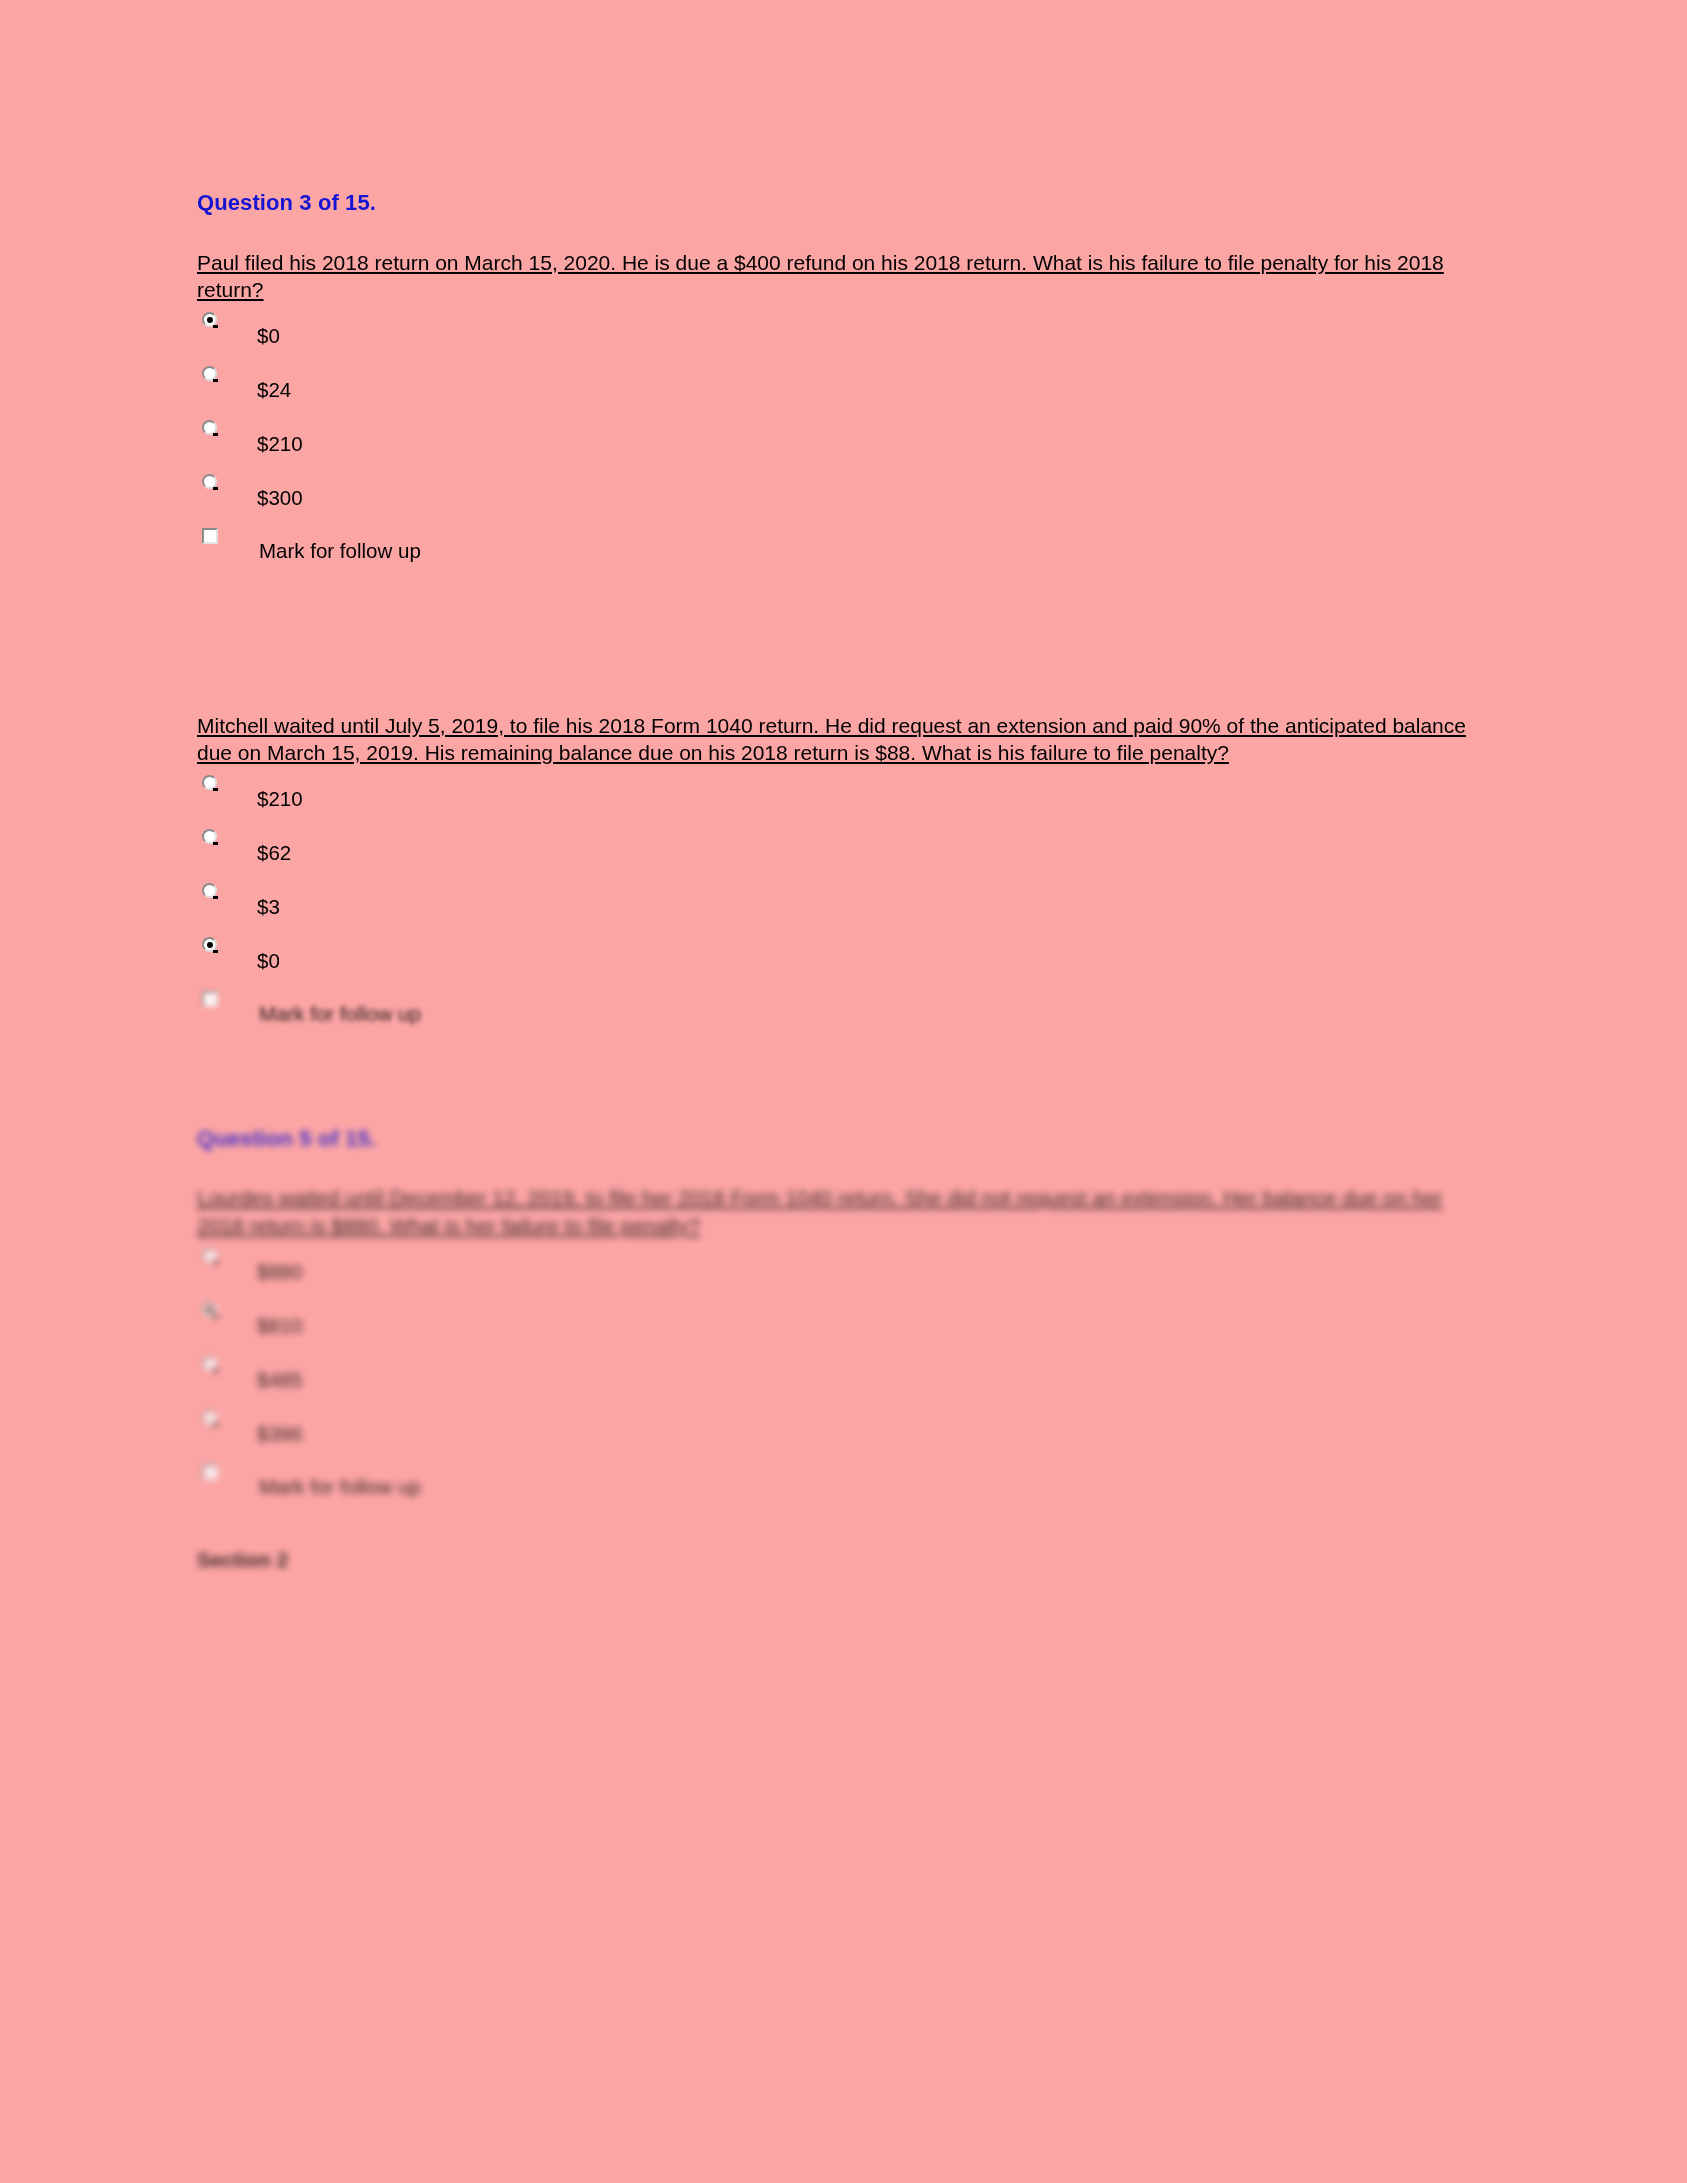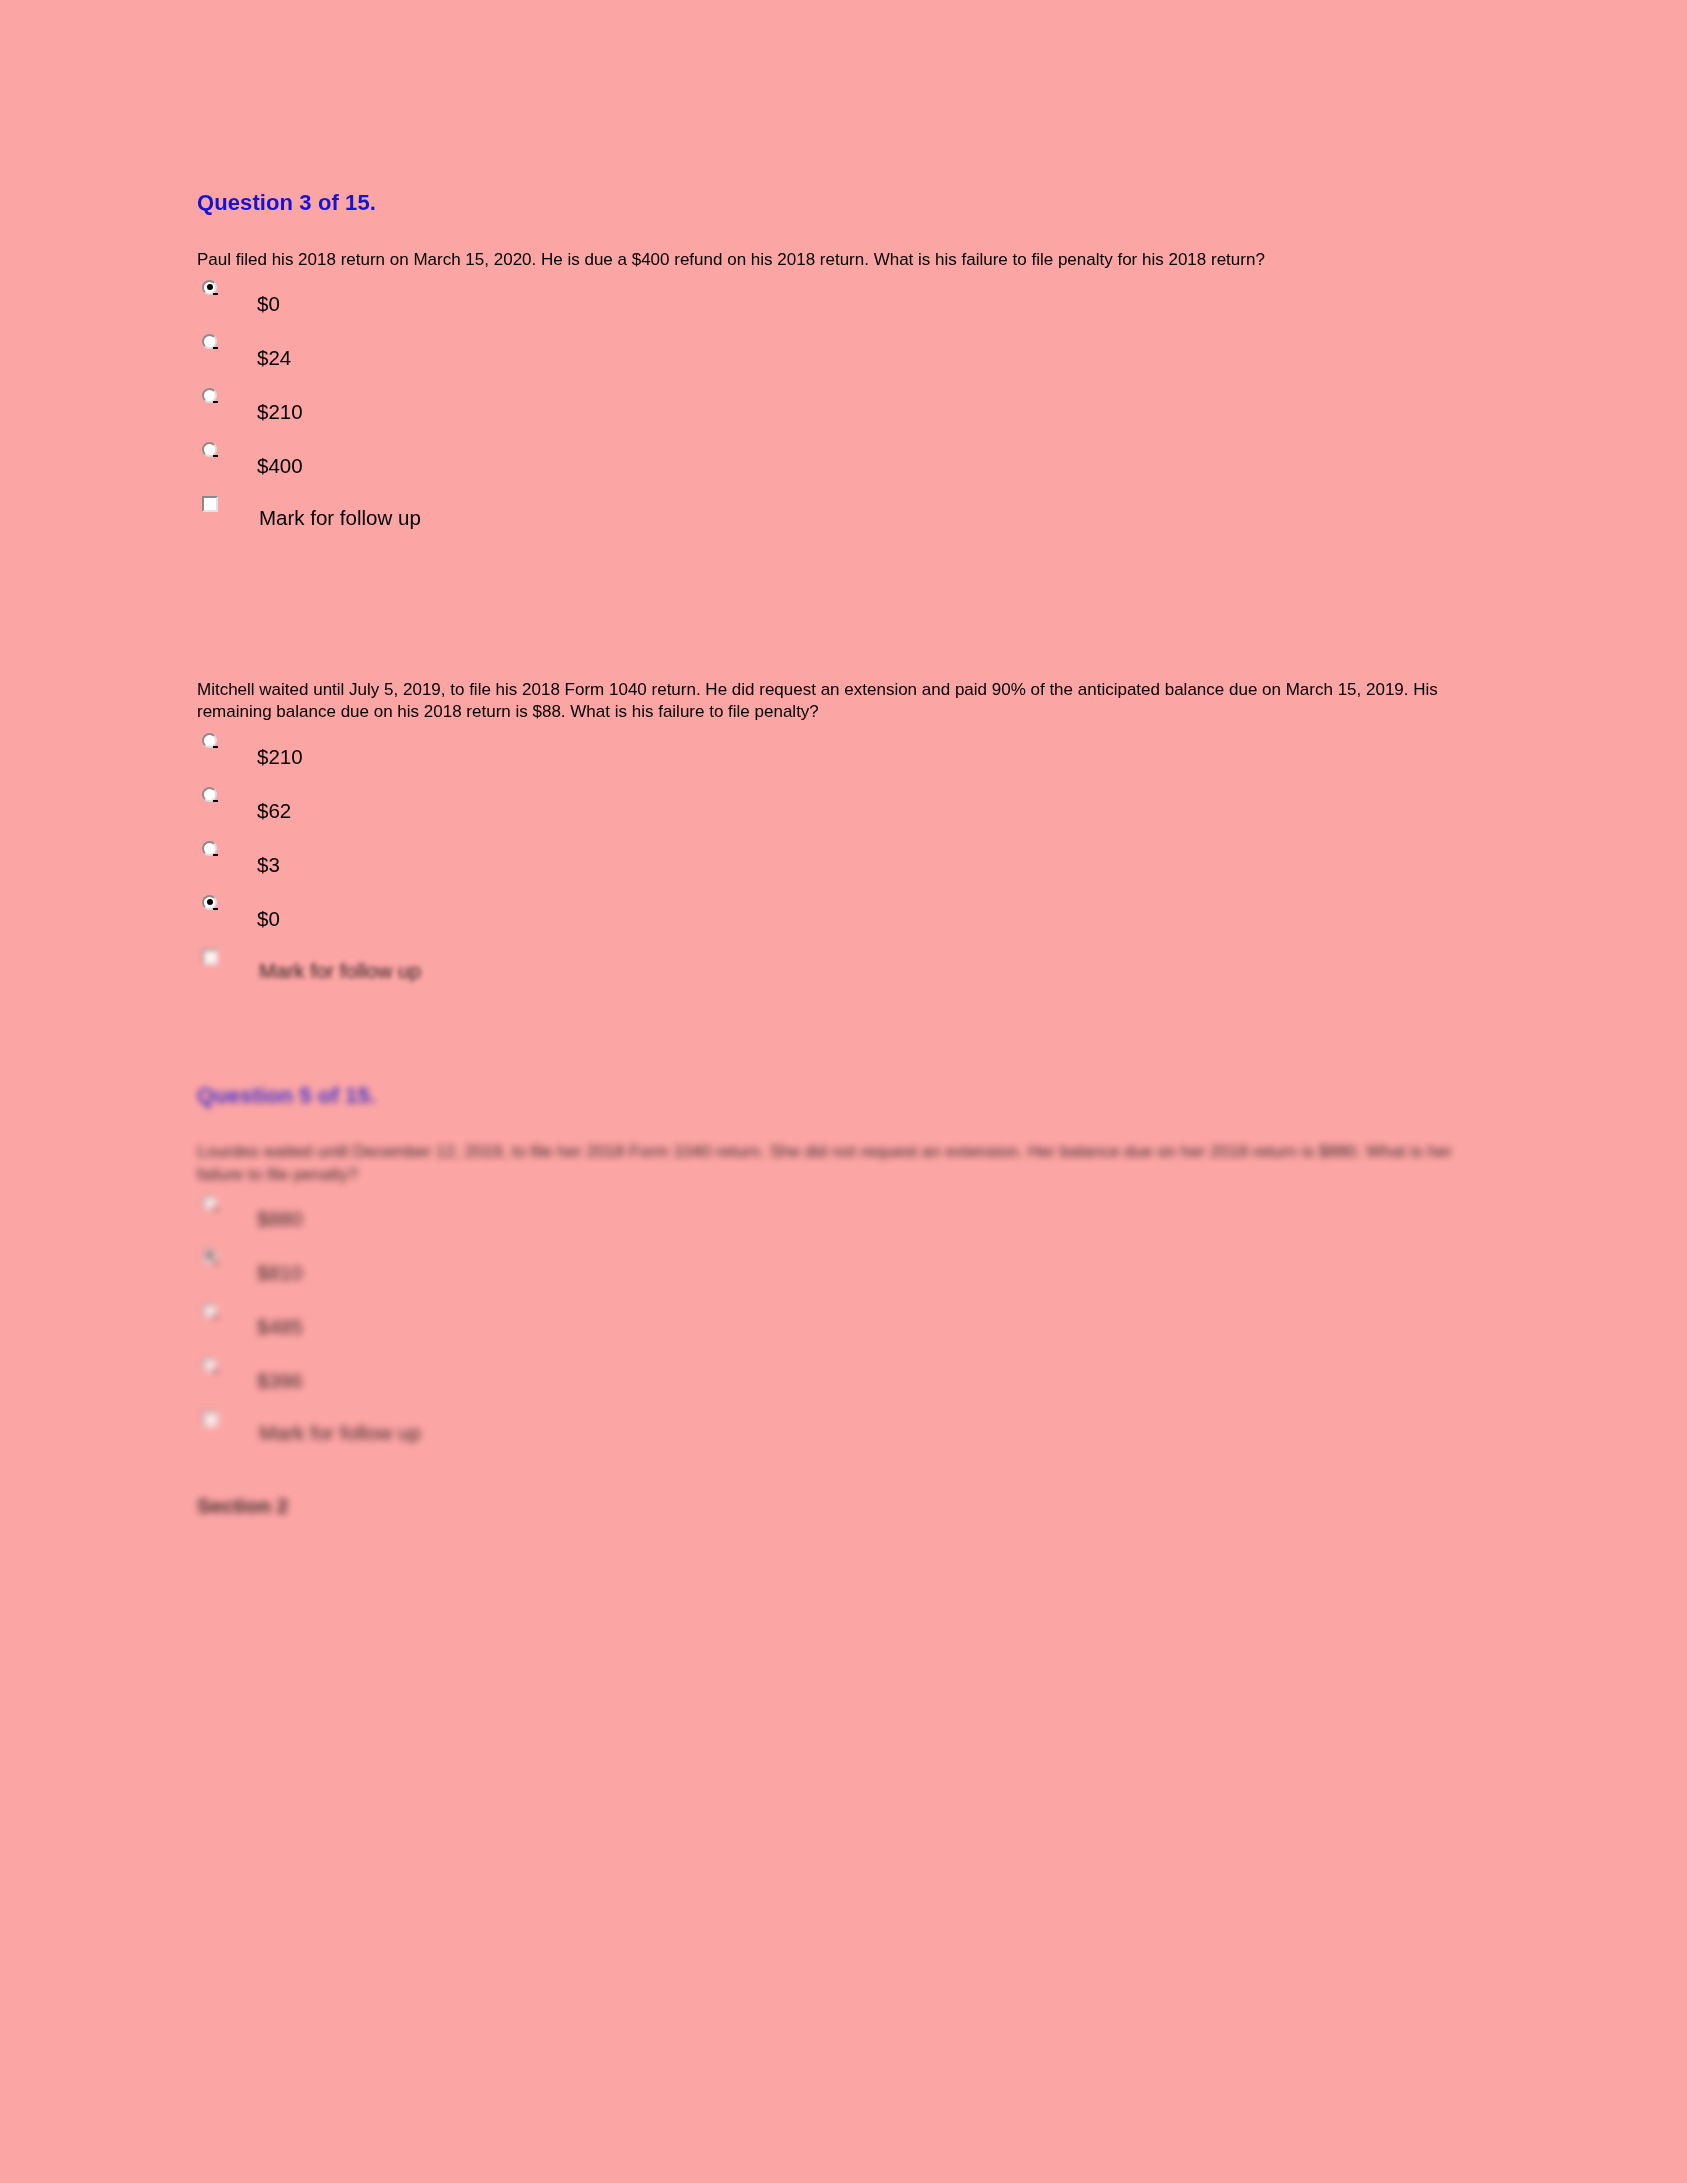--- a/index.html
+++ b/index.html
@@ -41,25 +41,26 @@
   .q-heading {
     font-size: 22px;
     font-weight: bold;
     color: #1414d2;
     line-height: 1.25;
     margin: 0 0 32px 0;
     letter-spacing: 0.1px;
   }
 
   .q-body {
-    font-size: 17px;
+    font-size: 21px;
     line-height: 1.3;
     color: #000000;
     margin: 0 0 6.6px 0;
     text-align: left;
+    text-decoration: underline;
   }
 
   
   .options {
     margin: 0;
     padding: 0;
     list-style: none;
   }
 
   .option-row {
@@ -180,21 +181,21 @@
           <div class="opt-control">
             <div class="radio"></div>
           </div>
           <div class="opt-label">$210</div>
         </div>
 
         <div class="option-row">
           <div class="opt-control">
             <div class="radio"></div>
           </div>
-          <div class="opt-label">$400</div>
+          <div class="opt-label">$300</div>
         </div>
 
         <div class="option-row followup">
           <div class="opt-control">
             <div class="checkbox"></div>
           </div>
           <div class="opt-label">Mark for follow up</div>
         </div>
 
       </div>

